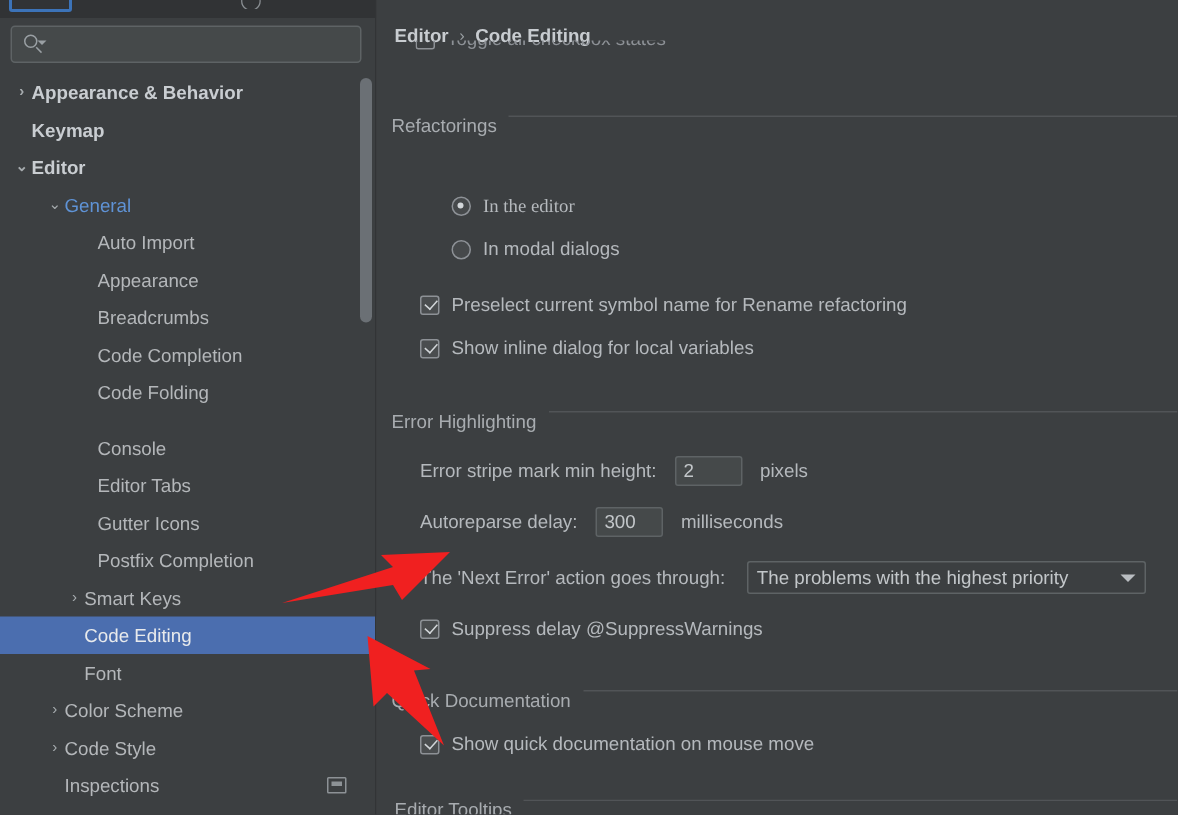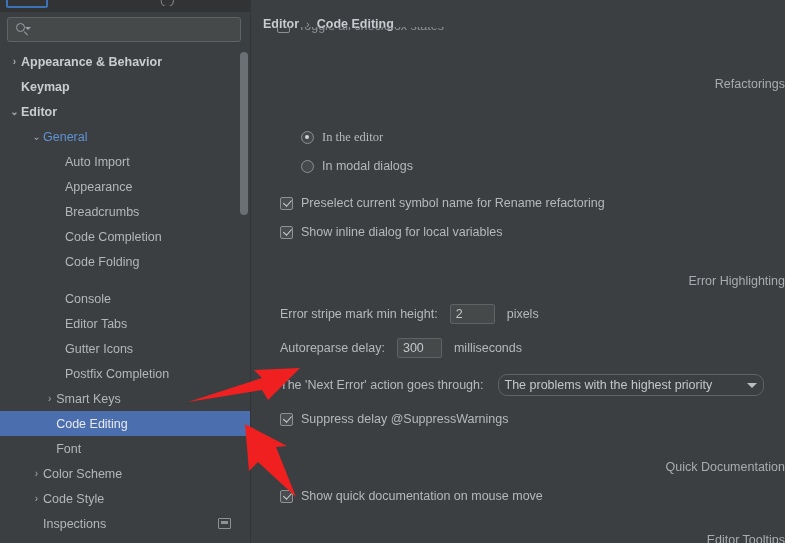--- a/index.html
+++ b/index.html
@@ -226,25 +226,24 @@
     border-radius: 2px;
     box-sizing: border-box;
     flex: 0 0 13px;
   }
 
   .section {
     position: absolute;
     left: 10px;
     right: 0;
     display: flex;
-    align-items: flex-end;
+    align-items: flex-start;
     gap: 8px;
     color: #a8acb0;
     font-size: 12.5px;
-    flex-direction: column;
   }
   .section .rule {
     flex: 1;
     height: 1px;
     background: #515457;
   }
 
   .opt {
     position: absolute;
     display: flex;
@@ -501,21 +500,21 @@
     <div class="opt" style="left:29px; top:338px;">
       <span>Autoreparse delay:</span>
       <span class="txtfield" style="width:45px; margin-left:4px;">
         <span>300</span>
       </span>
       <span style="margin-left:4px;">milliseconds</span>
     </div>
 
     <div class="opt" style="left:29px; top:374px;">
       <span>The 'Next Error' action goes through:</span>
-      <span class="combo" style="width:266px; margin-left:6px;border-radius:9px;">
+      <span class="combo" style="width:266px; margin-left:6px;">
         <span>The problems with the highest priority</span>
         <span class="arrow"></span>
       </span>
     </div>
 
     <div class="opt" style="left:29px; top:412px;">
       <span class="cb checked"></span>
       <span>Suppress delay @SuppressWarnings</span>
     </div>
 

